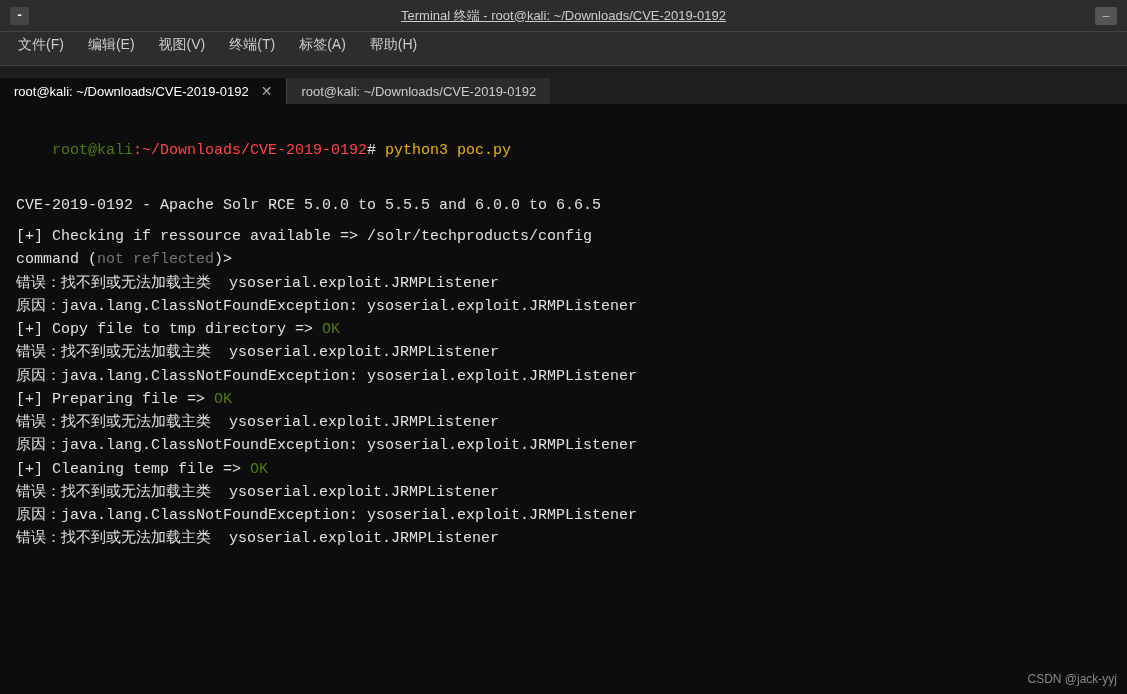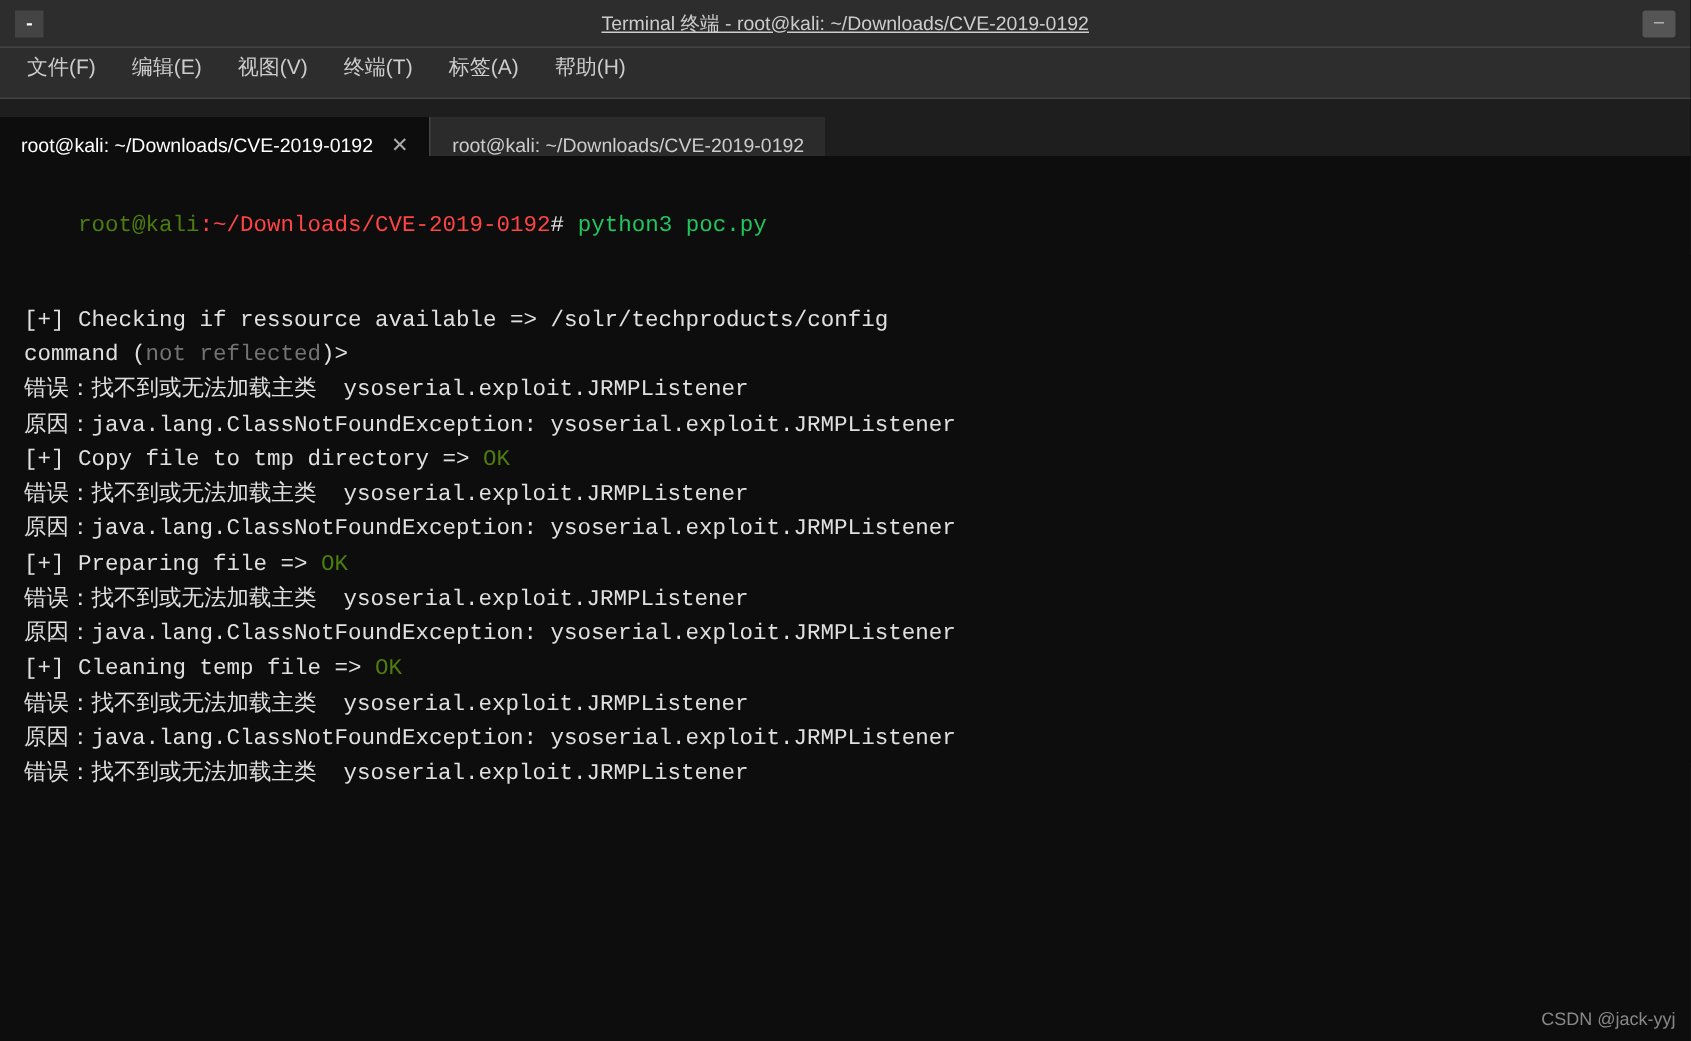--- a/index.html
+++ b/index.html
@@ -70,21 +70,21 @@
     }
 
     
     .tabbar {
       display: flex;
       height: 38px;
       background: #1e1e1e;
     }
     .tab {
       display: flex;
-      align-items: flex-end;
+      align-items: center;
       padding: 0 14px;
       font-size: 13px;
       font-family: sans-serif;
       cursor: pointer;
       gap: 8px;
       min-width: 240px;
       margin-top: 12px;
     }
     .tab-active {
       background: #0d0d0d;
@@ -118,21 +118,21 @@
 
     .line {
       color: #e0e0e0;
       white-space: pre;
       font-size: 15px;
       line-height: 1.55;
     }
     .prompt-user { color: #4d7c0f; }
     .prompt-path { color: #ff4444; }
     .prompt-hash { color: #e0e0e0; }
-    .cmd-text { color: #22c55e; }
+    .cmd-text { color: #eab308; }
     .green { color: #4d7c0f; }
     .orange { color: #737373; }
     .blank { height: 8px; }
 
     .watermark {
       position: absolute;
       bottom: 8px;
       right: 10px;
       color: #888;
       font-size: 12px;
@@ -168,20 +168,21 @@
 </div>
 
 <div class="terminal">
 
   <div class="line">
     <span class="prompt-user">root@kali</span><span class="prompt-path">:~/Downloads/CVE-2019-0192</span><span class="prompt-hash">#</span><span class="cmd-text"> python3 poc.py</span>
   </div>
 
   <div id="terminal-output">
       <div class="blank"></div>
+      <div class="line">CVE-2019-0192 - Apache Solr RCE 5.0.0 to 5.5.5 and 6.0.0 to 6.6.5</div>
       <div class="blank"></div>
       <div class="line">[+] Checking if ressource available =&gt; /solr/techproducts/config</div>
       <div class="line"><span>command (</span><span class="orange">not reflected</span><span>)&gt;</span></div>
       <div class="line">错误：找不到或无法加载主类  ysoserial.exploit.JRMPListener</div>
       <div class="line">原因：java.lang.ClassNotFoundException: ysoserial.exploit.JRMPListener</div>
       <div class="line"><span>[+] Copy file to tmp directory =&gt; </span><span class="green">OK</span></div>
       <div class="line">错误：找不到或无法加载主类  ysoserial.exploit.JRMPListener</div>
       <div class="line">原因：java.lang.ClassNotFoundException: ysoserial.exploit.JRMPListener</div>
       <div class="line"><span>[+] Preparing file =&gt; </span><span class="green">OK</span></div>
       <div class="line">错误：找不到或无法加载主类  ysoserial.exploit.JRMPListener</div>

